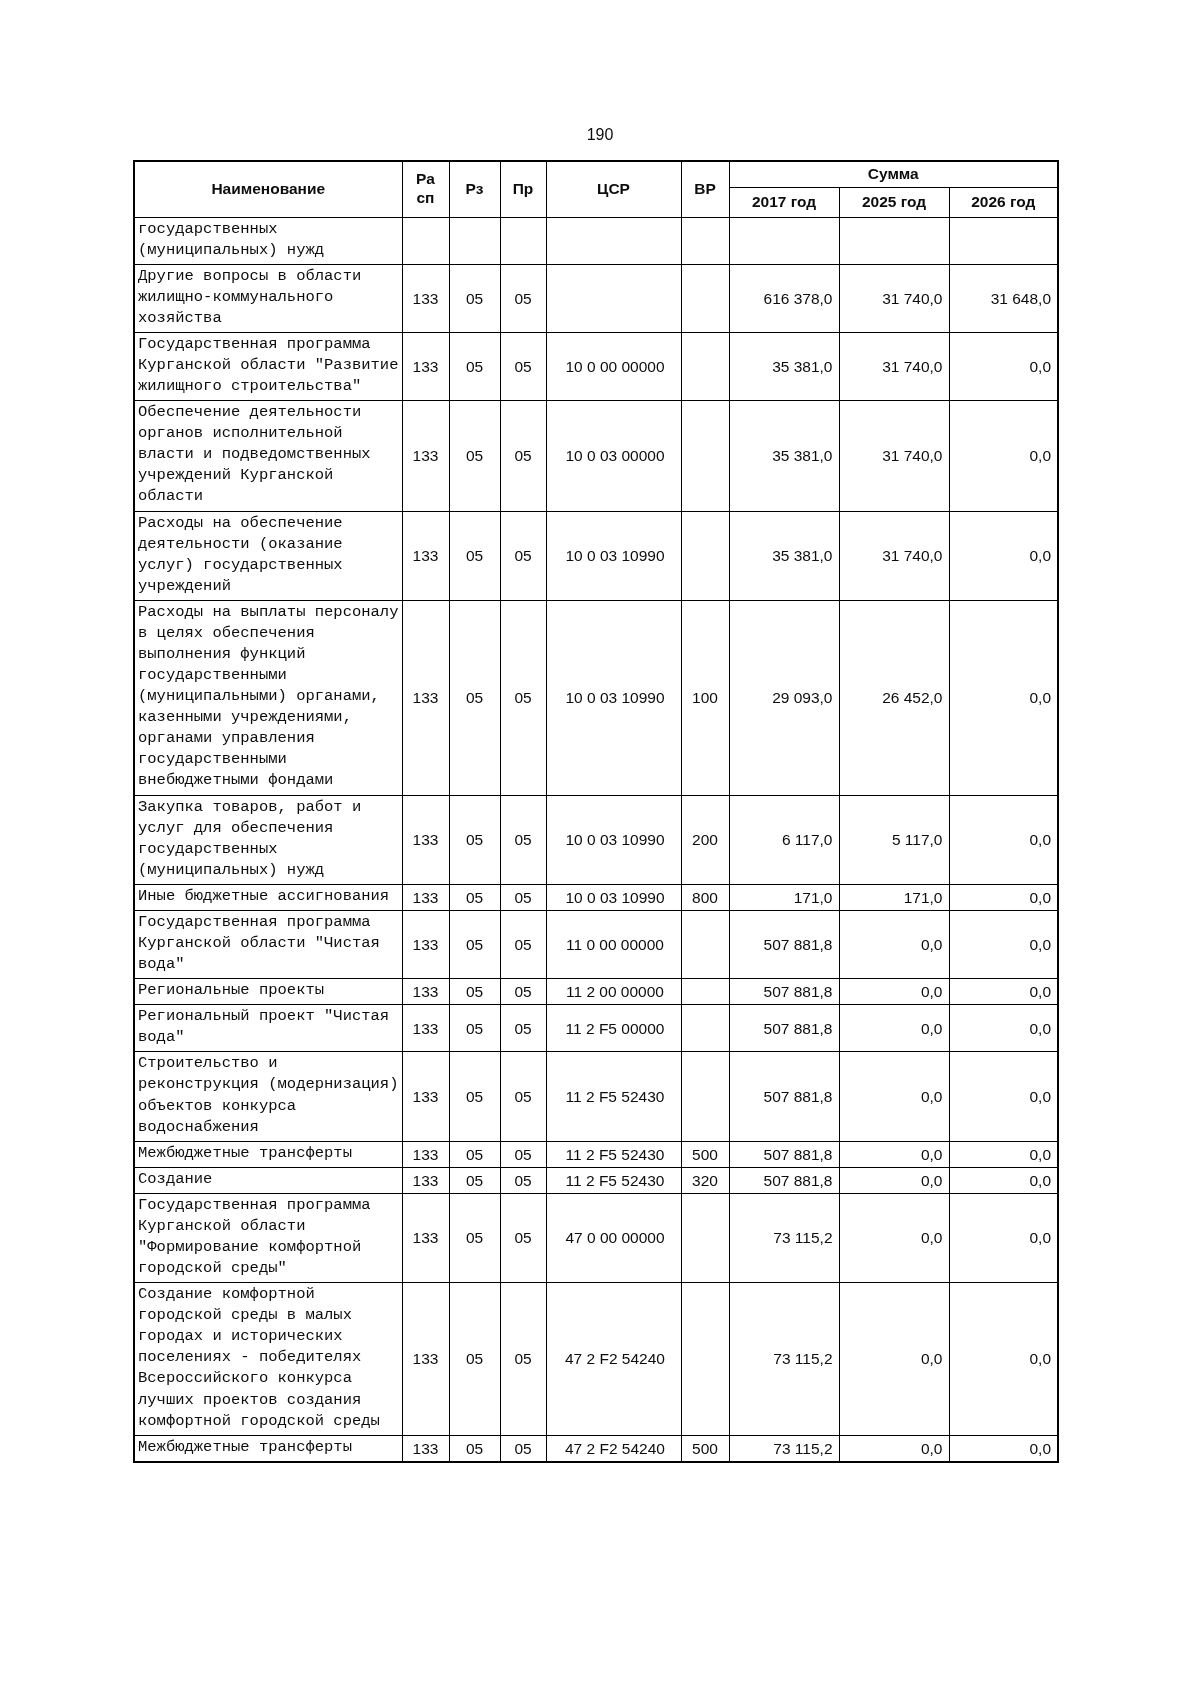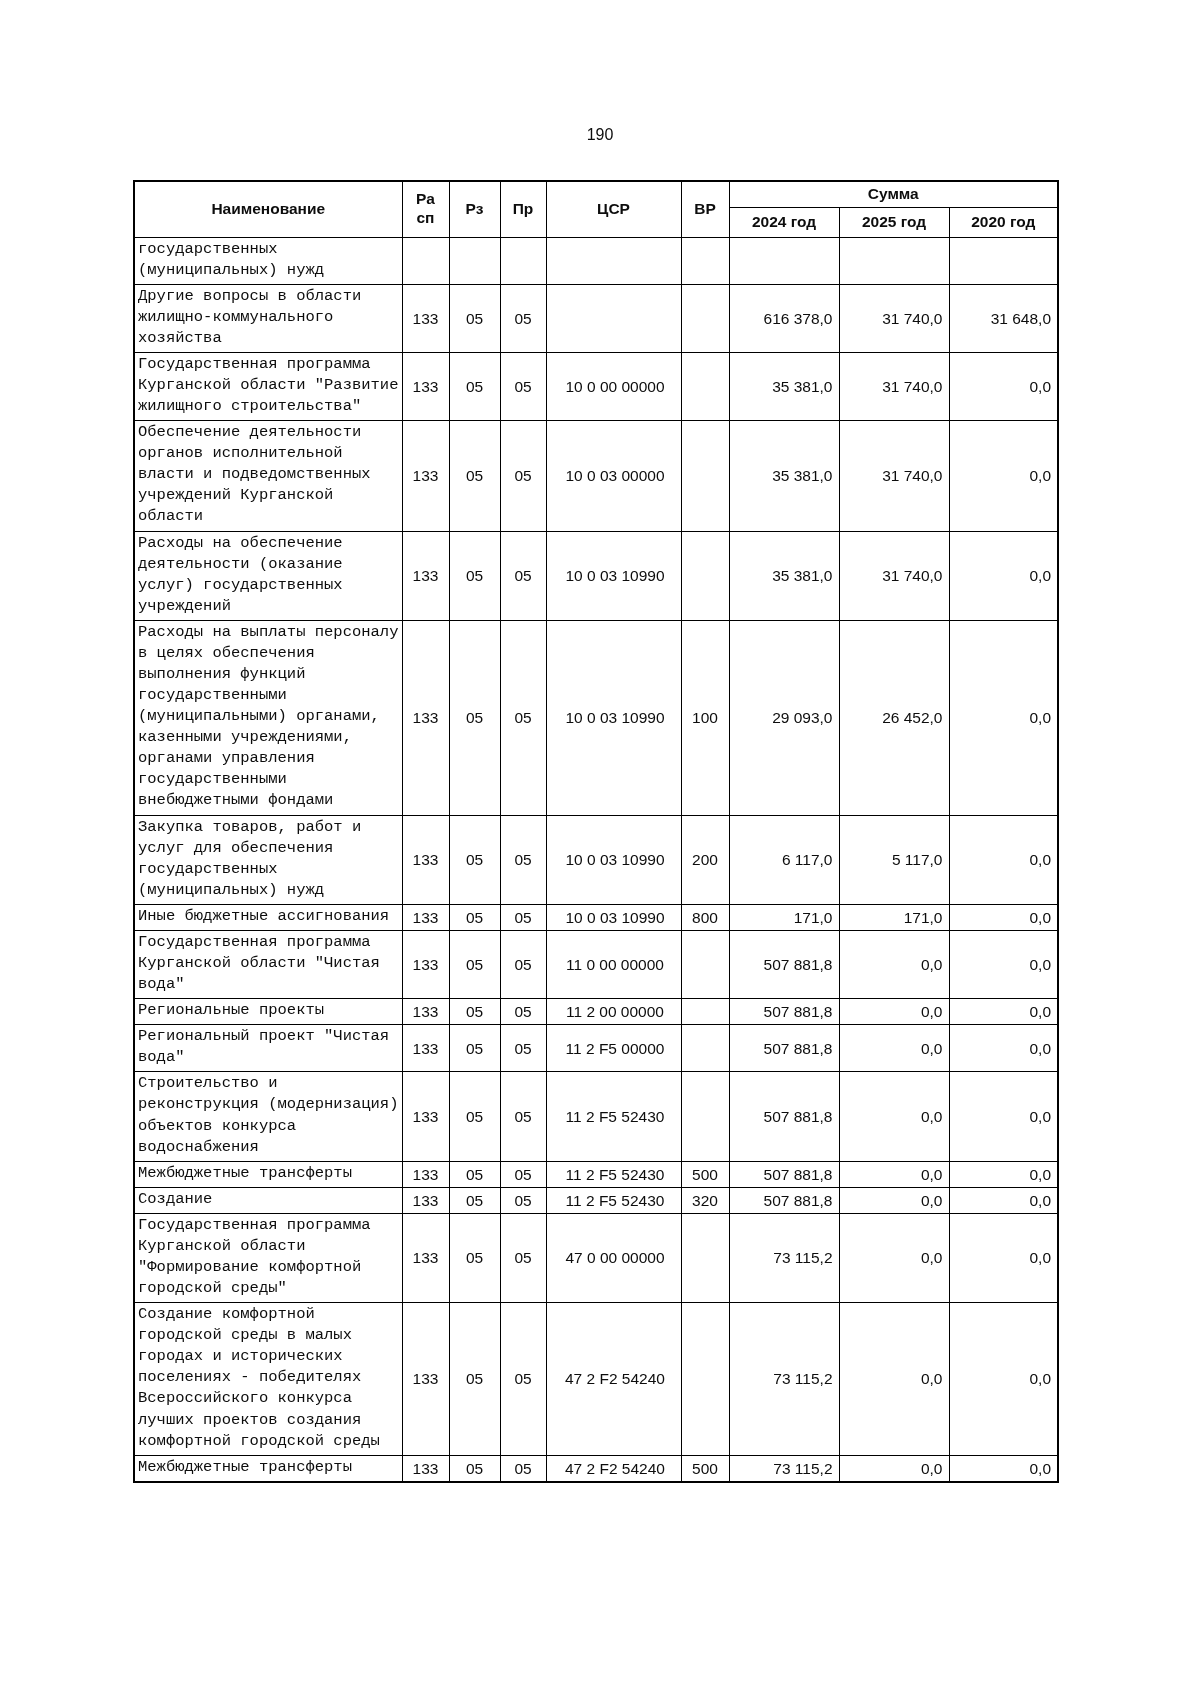--- a/index.html
+++ b/index.html
@@ -10,21 +10,21 @@
     font-family: "Liberation Sans", sans-serif;
     color: #0d0d0d;
     box-sizing: border-box;
     padding-top: 126px;
     position: relative;
     overflow: hidden;
   }
   .page-number {
     text-align: center;
     font-size: 16px;
-    margin-bottom: 36px;
+    margin-bottom: 16px;
   }
   table.budget {
     border-collapse: collapse;
     margin-left: 133px;
     width: 924px;
     table-layout: fixed;
     border: 2px solid #000;
   }
   table.budget th, table.budget td {
     border: 1px solid #000;
@@ -87,23 +87,23 @@
       <tr class="hr1">
         <th rowspan="2">Наименование</th>
         <th rowspan="2"><span>Ра</span><br><span>сп</span></th>
         <th rowspan="2">Рз</th>
         <th rowspan="2">Пр</th>
         <th rowspan="2">ЦСР</th>
         <th rowspan="2">ВР</th>
         <th colspan="3">Сумма</th>
       </tr>
       <tr class="hr2">
-        <th>2024 год</th>
+        <th>2017 год</th>
         <th>2025 год</th>
-        <th>2020 год</th>
+        <th>2026 год</th>
       </tr>
     </thead>
     <tbody id="table-body">
         <tr>
           <td class="name">государственных (муниципальных) нужд</td>
           <td class="center"></td>
           <td class="center"></td>
           <td class="center"></td>
           <td class="code"></td>
           <td class="center"></td>

